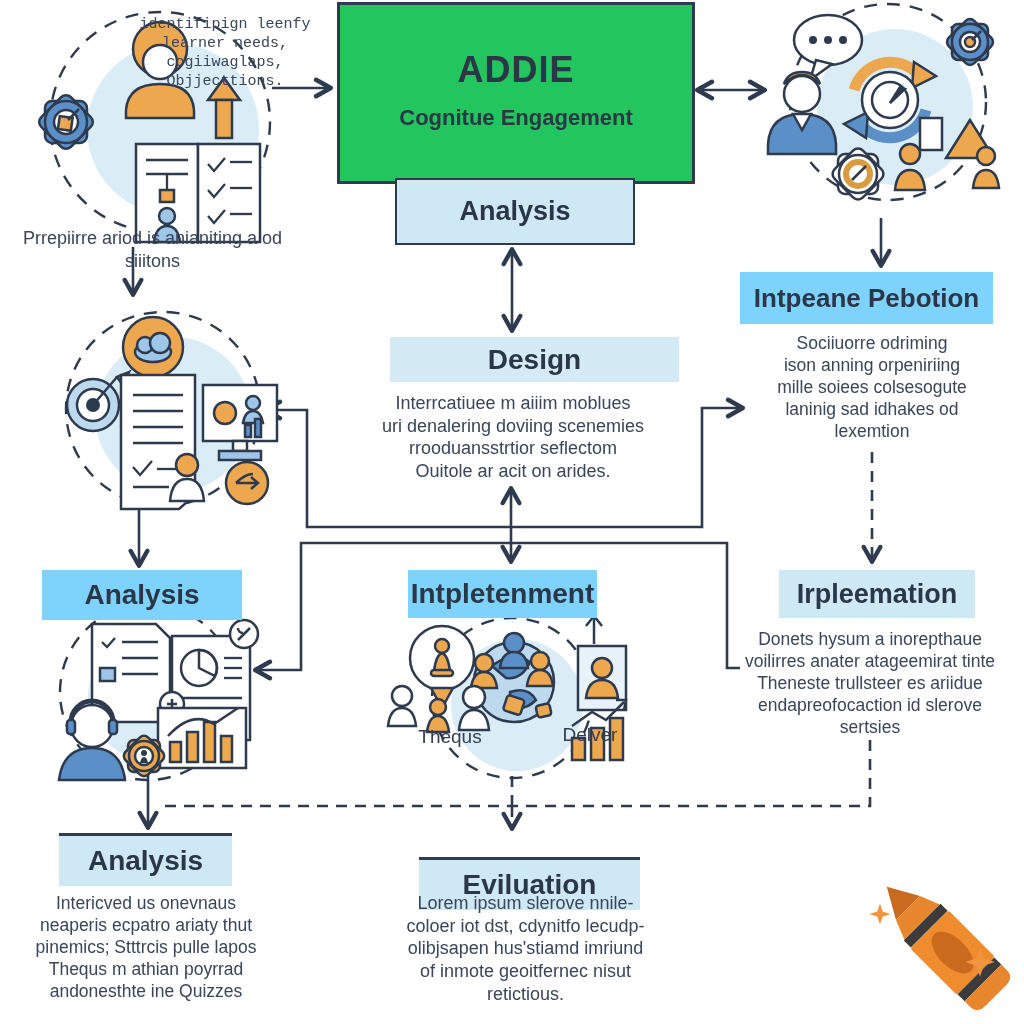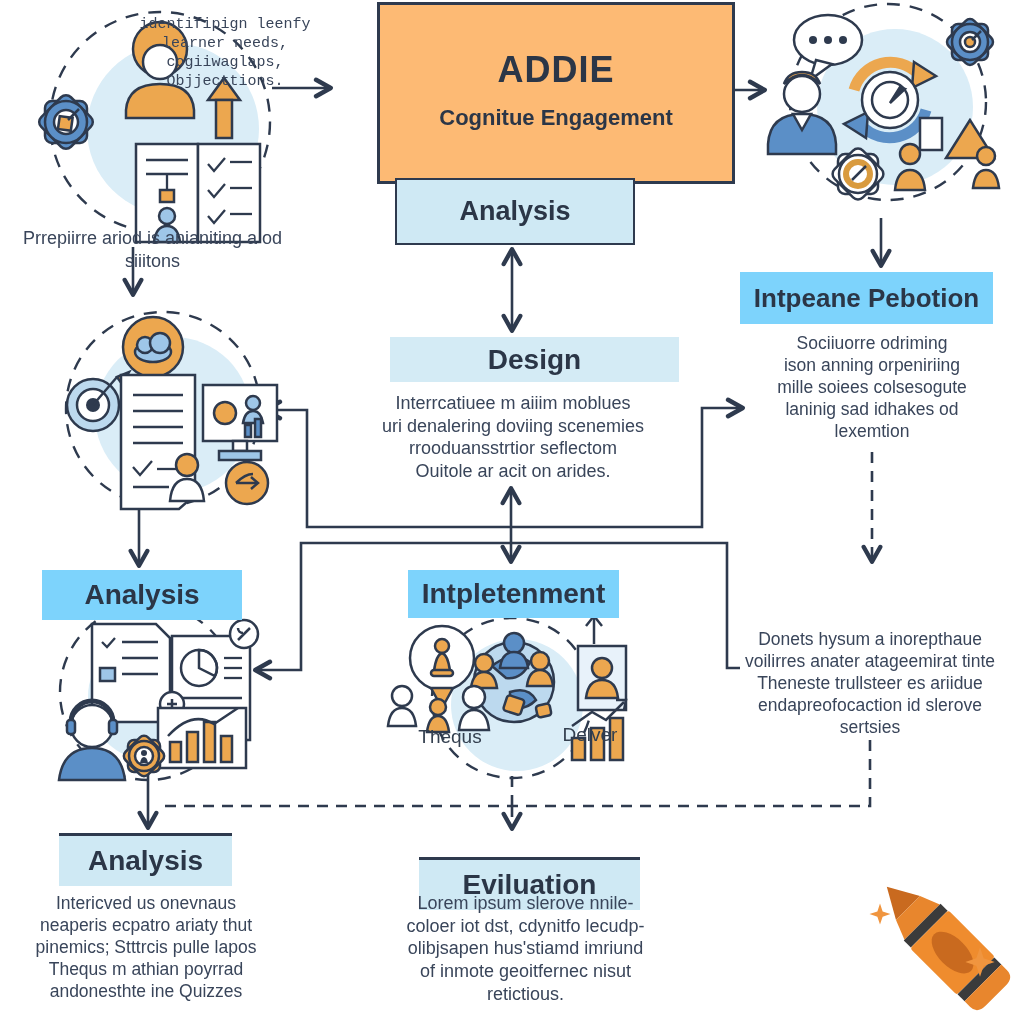--- a/index.html
+++ b/index.html
@@ -2,21 +2,21 @@
 <html><head>
 <meta charset="utf-8">
 <style>
   html,body{margin:0;padding:0;background:#ffffff;}
   #canvas{position:relative;width:1024px;height:1024px;background:#ffffff;overflow:hidden;
           font-family:"Liberation Sans", sans-serif;color:#333f4f;}
   svg{display:block;}
   .layer{position:absolute;left:0;top:0;}
   .box{position:absolute;display:flex;align-items:center;justify-content:center;
        font-weight:bold;color:#2b3647;text-align:center;z-index:3;}
-  .tan{background:#fdba74;margin-left:40px;}
+  .tan{background:#22c55e;}
   .tan-light{background:#7dd3fc;}
   .blue{background:#cfe9f4;}
   .blue-light{background:#d4ebf5;}
   .bordered{border:3px solid #2e3a4e;}
   .bordered2{border:2.5px solid #2e3a4e;}
   .topline{border-top:3px solid #2e3a4e;}
   .note{position:absolute;white-space:pre-line;text-align:center;color:#39455a;
         font-size:17.5px;line-height:1.26;z-index:3;font-weight:500;}
   .icon-svg{position:absolute;overflow:visible;z-index:2;}
   .impl-label{position:absolute;z-index:4;font-size:19px;color:#333f4f;text-align:center;font-weight:500;}
@@ -341,22 +341,23 @@
   </div>
 
   <div class="box blue bordered2" style="left:395px;top:178px;width:236px;height:63px;font-size:27px;">Analysis</div>
 
   <div class="box blue-light" style="left:390px;top:337px;width:289px;height:45px;font-size:28px;">Design</div>
 
   <div class="box tan-light" style="left:740px;top:272px;width:253px;height:52px;font-size:26px;">Intpeane Pebotion</div>
 
   <div class="box tan-light" style="left:42px;top:570px;width:200px;height:50px;font-size:28px;">Analysis</div>
 
-  <div class="box tan-light" style="left:408px;top:570px;width:211px;height:48px;font-size:28px;">Intpletenment</div>
-
+  <div class="box tan-light" style="left:408px;top:570px;width:189px;height:48px;font-size:28px;">Intpletenment</div>
+
+  <div class="box blue" style="left:779px;top:570px;width:196px;height:48px;font-size:27px;">Irpleemation</div>
 
   <div class="box blue topline" style="left:59px;top:833px;width:173px;height:50px;font-size:28px;">Analysis</div>
 
   <div class="box blue topline" style="left:419px;top:833px;width:221px;height:50px;font-size:28px;margin-top:24px;">Eviluation</div>
 
   <div class="note" style="left:135px;top:16px;width:180px;font-size:15px;font-family:Liberation Mono, monospace;">identifipign leenfy
 learner needs,
 cogiiwaglaps,
 Objjecttions.</div>
 

